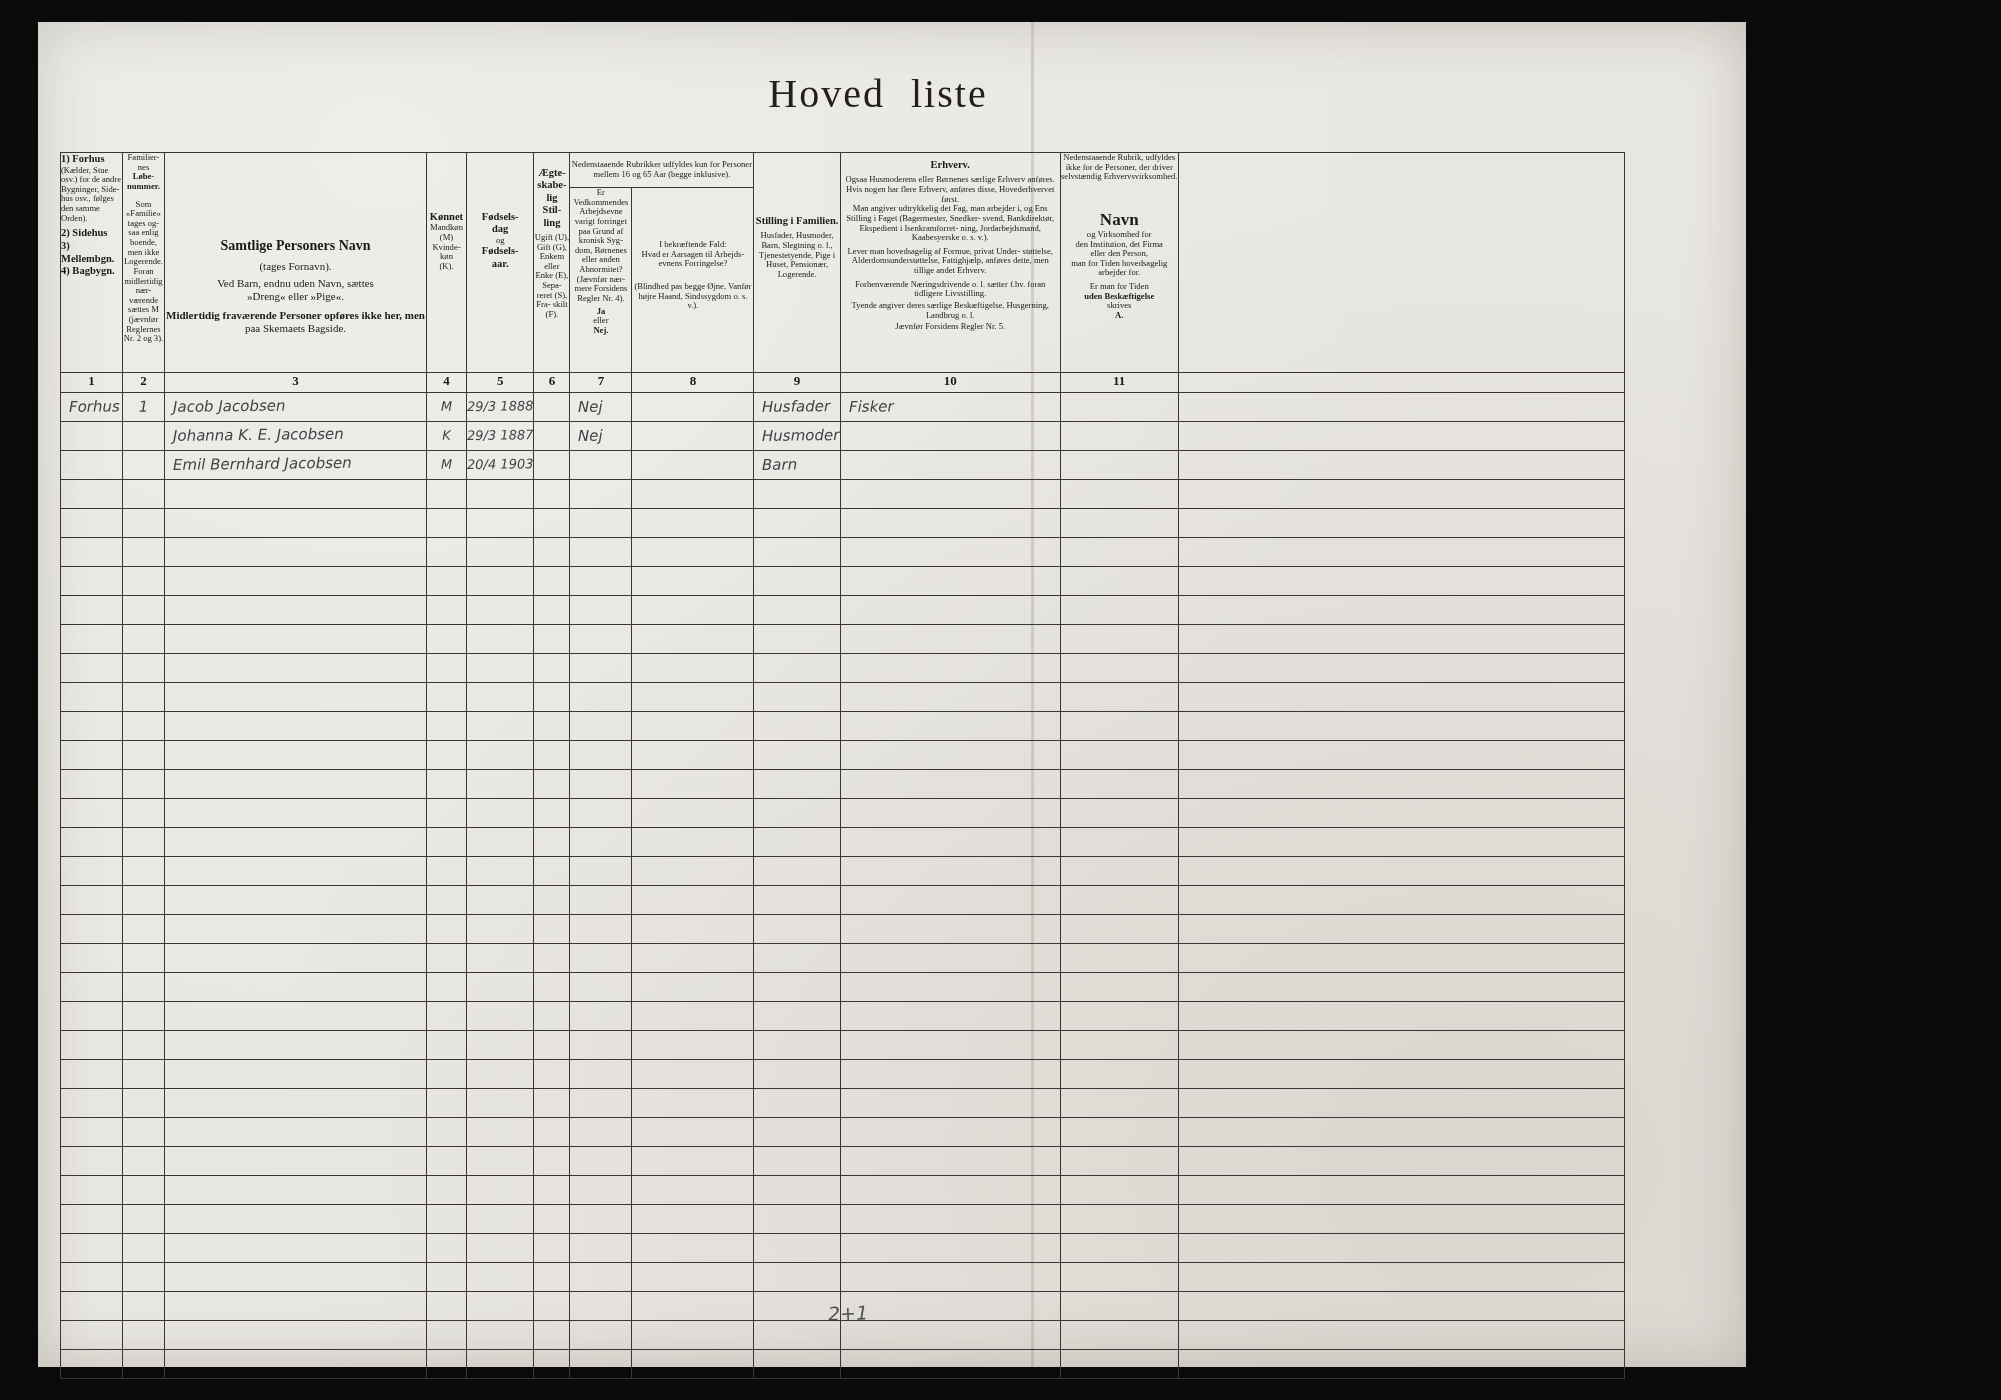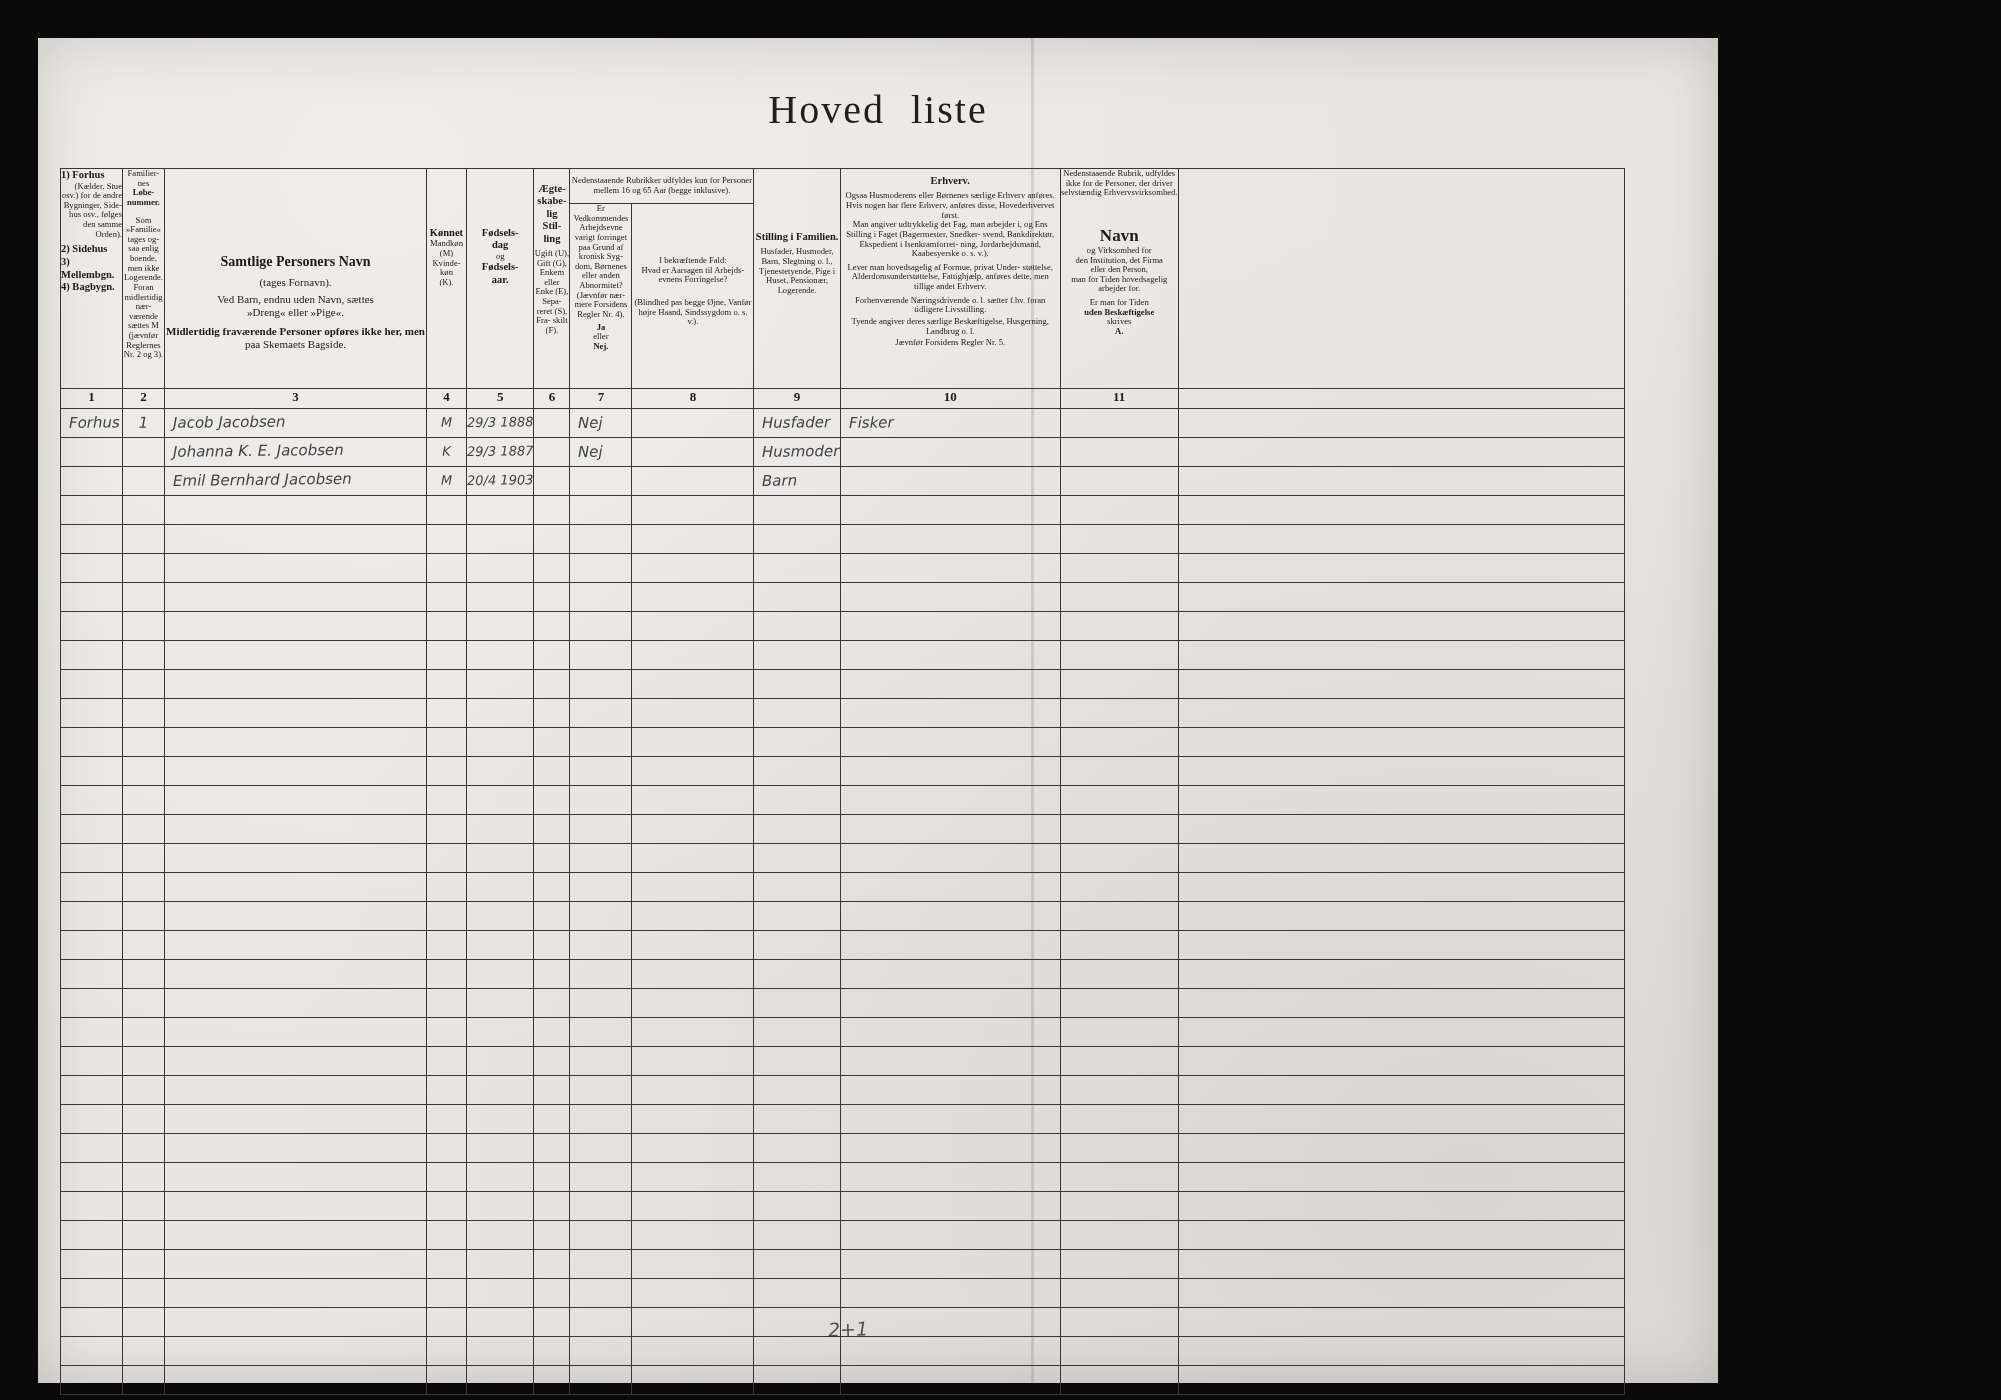--- a/index.html
+++ b/index.html
@@ -1,20 +1,20 @@
 <!DOCTYPE html>
 <html><head>
 <meta charset="utf-8">
 <style>
   html,body{margin:0;padding:0;background:#000;}
   body{width:2001px;height:1400px;overflow:hidden;font-family:"Liberation Serif",serif;}
   .scan{position:absolute;left:0;top:0;width:2001px;height:1400px;background:#0a0a0a;}
-  .paper{position:absolute;left:38px;top:38px;width:1680px;height:1345px;
+  .paper{position:absolute;left:38px;top:22px;width:1680px;height:1345px;
     background:#e9e7e1;
-    box-shadow:inset 0 0 60px rgba(120,115,105,.35);}
+    box-shadow:inset 0 0 60px rgba(120,115,105,.35);padding-left:28px;}
   .paper:before{content:"";position:absolute;left:0;top:0;right:0;bottom:0;
     background:
       radial-gradient(ellipse at 20% 10%, rgba(255,255,255,.25), rgba(255,255,255,0) 55%),
       radial-gradient(ellipse at 85% 85%, rgba(160,155,145,.22), rgba(255,255,255,0) 60%);
     pointer-events:none;}
   .fold{position:absolute;left:993px;top:0;width:3px;height:1345px;background:rgba(120,115,105,.22);}
   .title{position:absolute;left:0;top:48px;width:1680px;text-align:center;
     font-size:40px;letter-spacing:2px;color:#231f1c;font-family:"Liberation Serif",serif;}
   .title span.sp{display:inline-block;width:26px;}
 
@@ -28,21 +28,21 @@
   .hw{font-family:"DejaVu Sans",sans-serif;font-style:italic;font-size:15px;color:#2b2a32;
       padding-left:8px;line-height:28px;white-space:nowrap;transform:rotate(-.7deg);
       transform-origin:left center;opacity:.88;}
   .hw.c{padding-left:0;text-align:center;}
   .hw.small{font-size:13px;}
   .foot{position:absolute;left:790px;top:1280px;font-family:"DejaVu Sans",sans-serif;
      font-style:italic;font-size:19px;color:#2b2a32;opacity:.8;transform:rotate(-2deg);}
   .lead{font-size:10.5px;line-height:1.2;padding:5px 4px;}
   .lead .ttl{font-weight:bold;}
   .vsmall{font-size:8.6px;line-height:1.12;}
-  .center{text-align:right;}
+  .center{text-align:left;}
   .bigname{font-size:14px;font-weight:bold;}
   .mid{font-size:11px;}
 </style>
 </head>
 <body>
 
 <div class="scan">
   <div class="paper">
     <div class="fold"></div>
 

